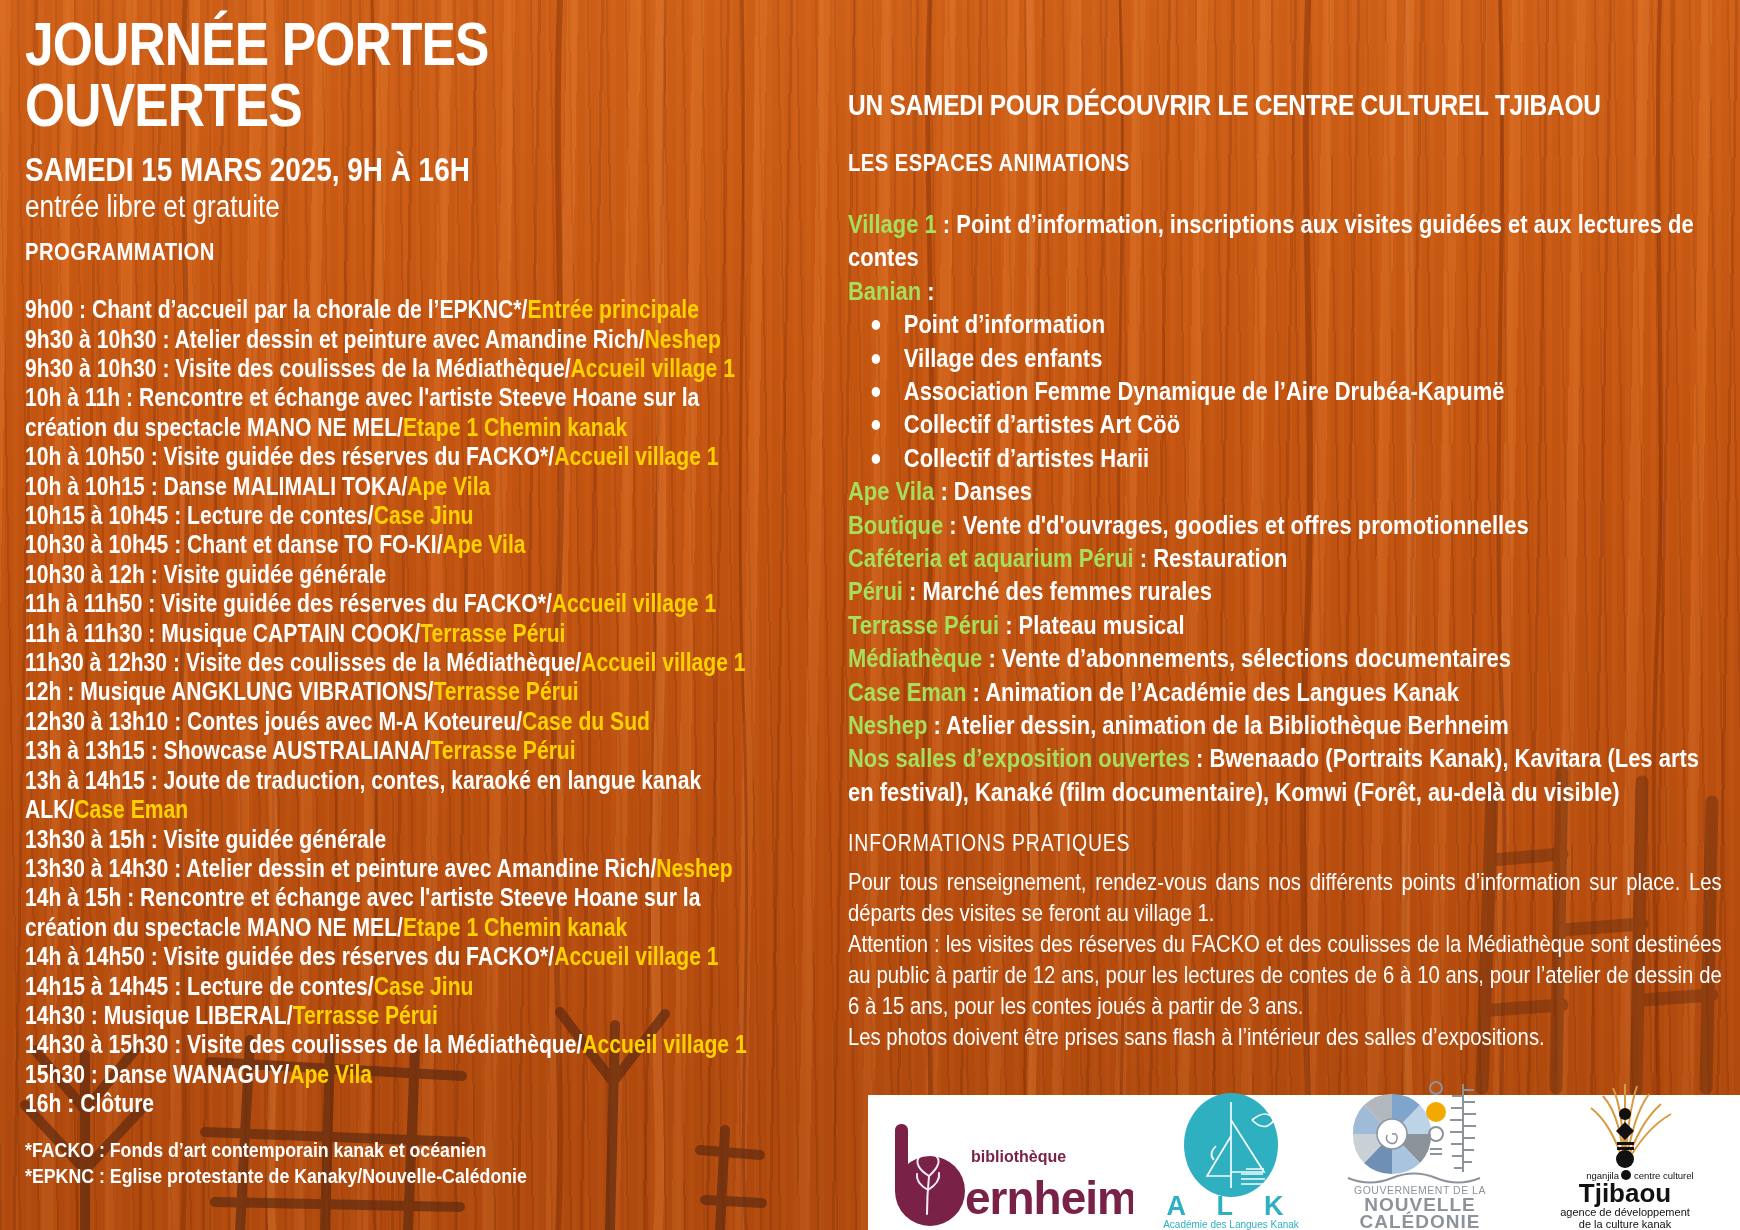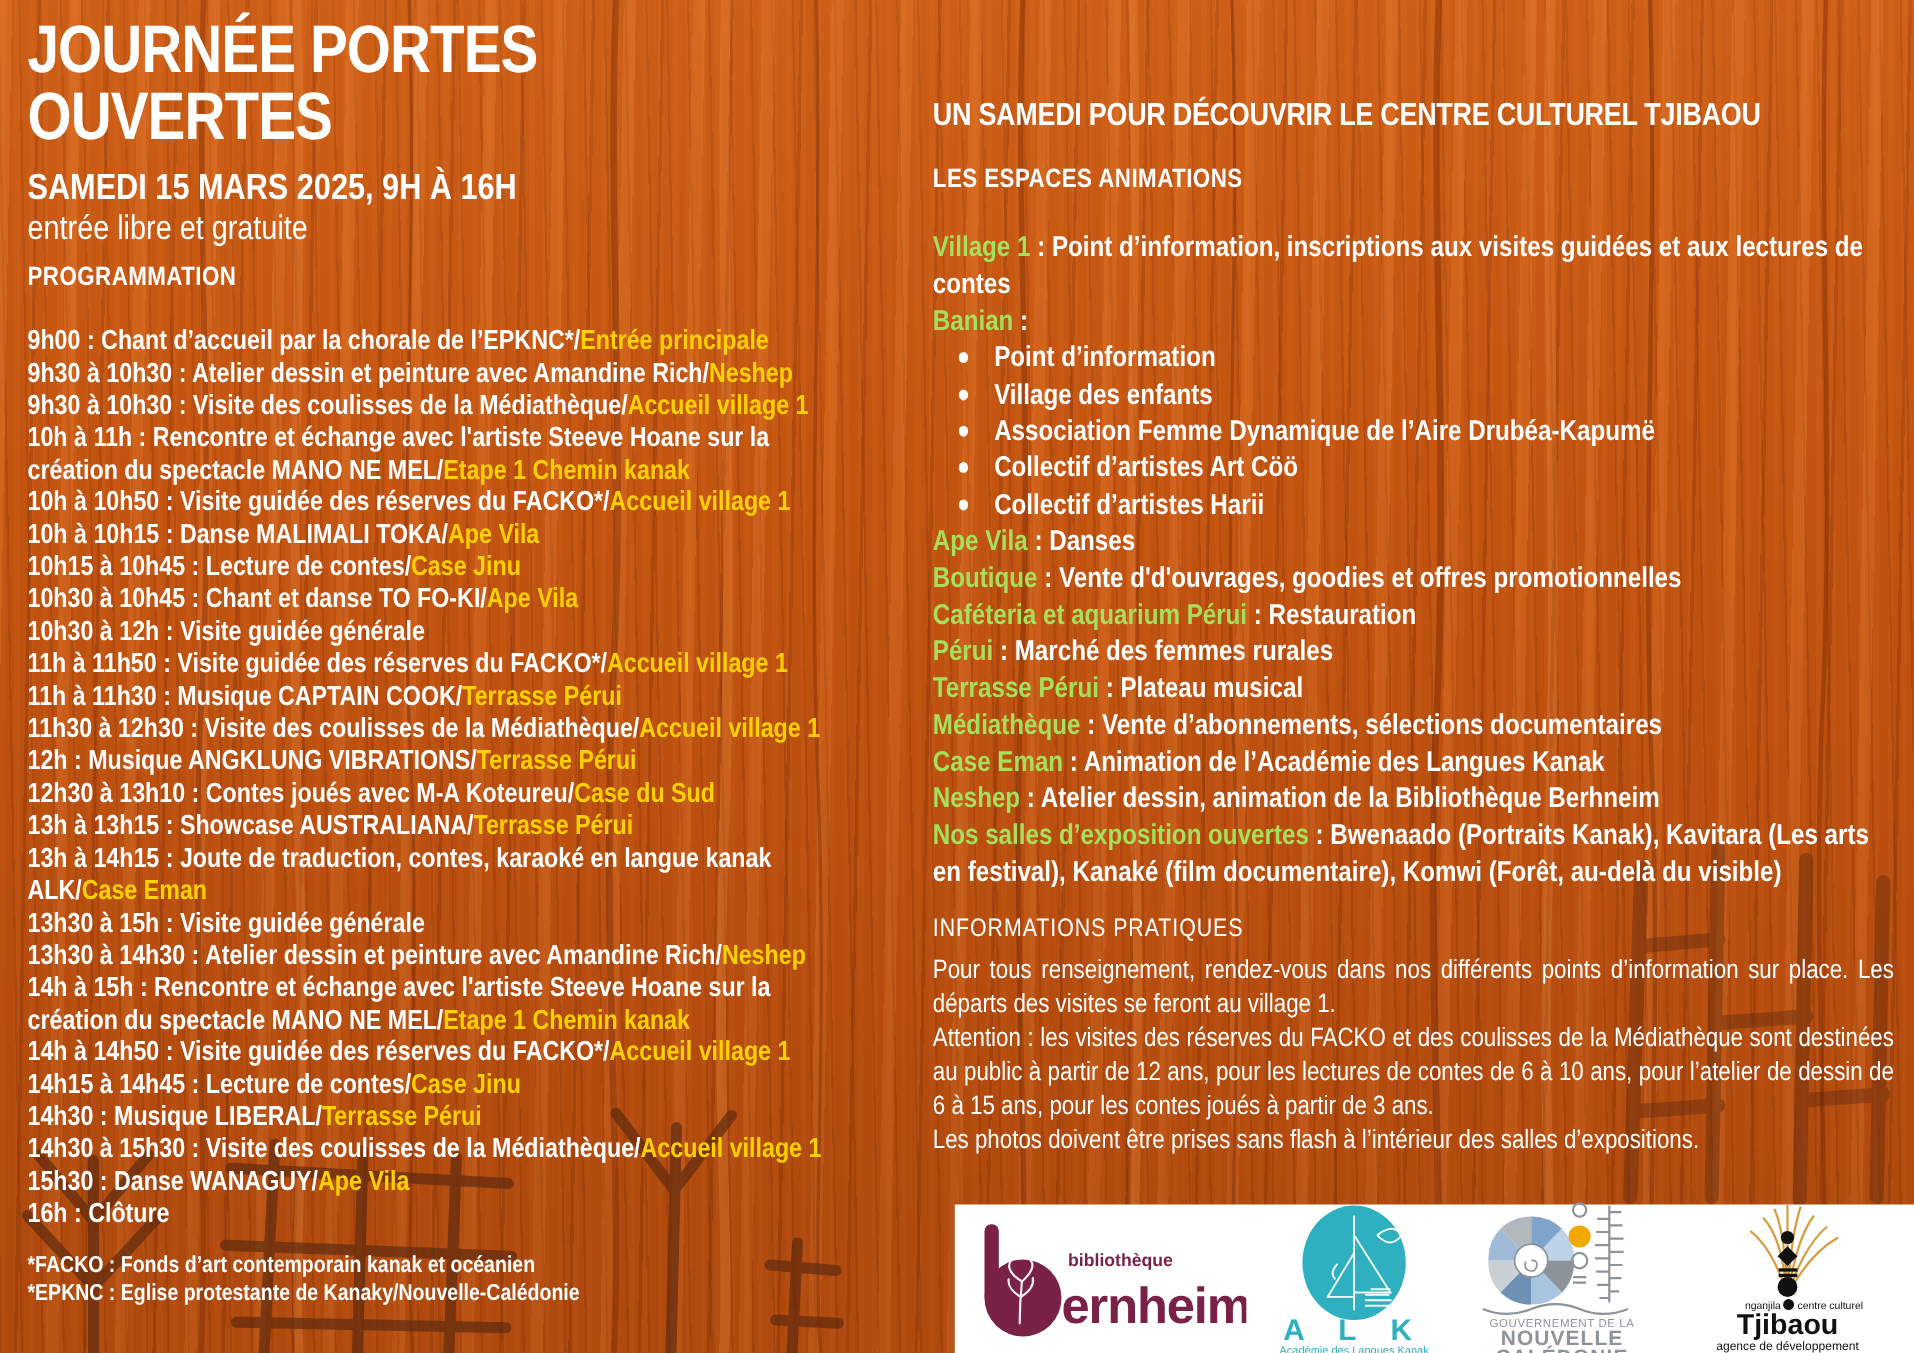--- a/index.html
+++ b/index.html
@@ -31,21 +31,21 @@
   .r-espaces-label{font-size:24px;font-weight:700;margin-top:27px;letter-spacing:.5px;}
   .esp-list{margin-top:31px;font-size:26px;font-weight:700;line-height:33.4px;}
   .esp-bullets{list-style:none;margin:0;padding:0;}
   .esp-bullets li{position:relative;padding-left:66px;}
   .esp-bullets li::before{content:"";position:absolute;left:28px;top:12px;width:10px;height:10px;border-radius:50%;background:#fff;}
   .infos-label{font-size:23px;font-weight:400;margin-top:21px;letter-spacing:1px;}
   .infos{margin-top:9px;font-size:24px;font-weight:400;line-height:31px;}
   .infos p{margin:0;text-align:justify;}
   .logo-strip{
     position:absolute;left:868px;top:1095px;right:0;bottom:0;background:#fff;z-index:2;
-    display:flex;align-items:center;justify-content:space-evenly;
+    display:flex;align-items:flex-end;justify-content:space-evenly;
   }
   .logo{display:flex;align-items:center;justify-content:center;}
   svg text{font-family:"Liberation Sans",sans-serif;}
 </style>
 </head>
 <body>
 
 <div class="poster">
 
   <svg class="bg-svg" width="1740" height="1230" viewBox="0 0 1740 1230" aria-hidden="true">

